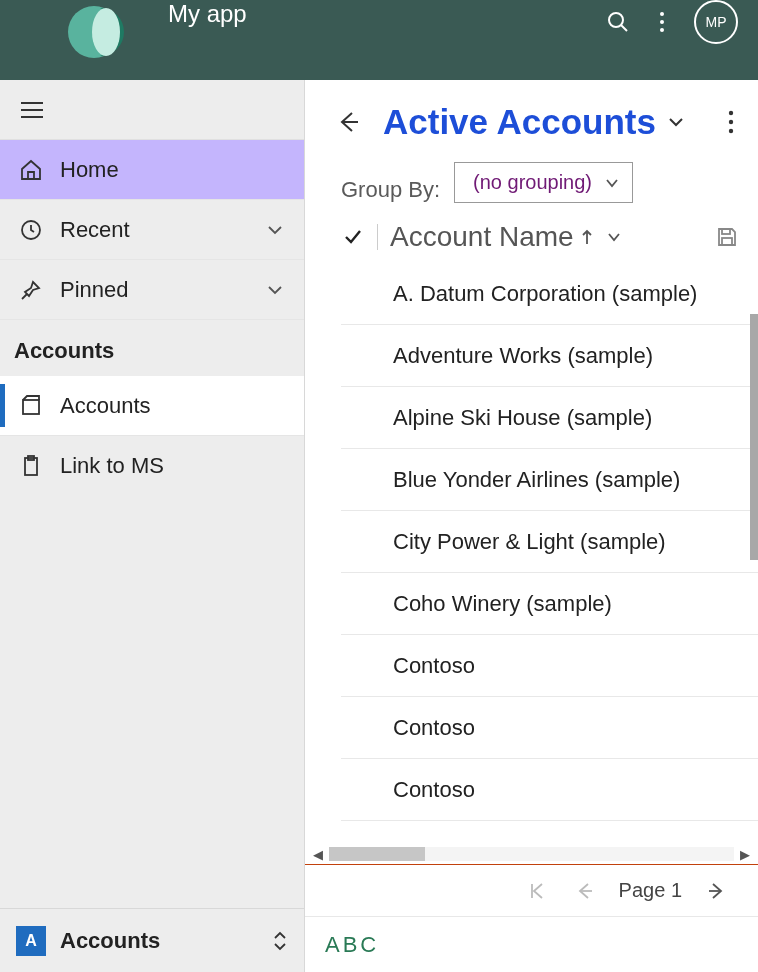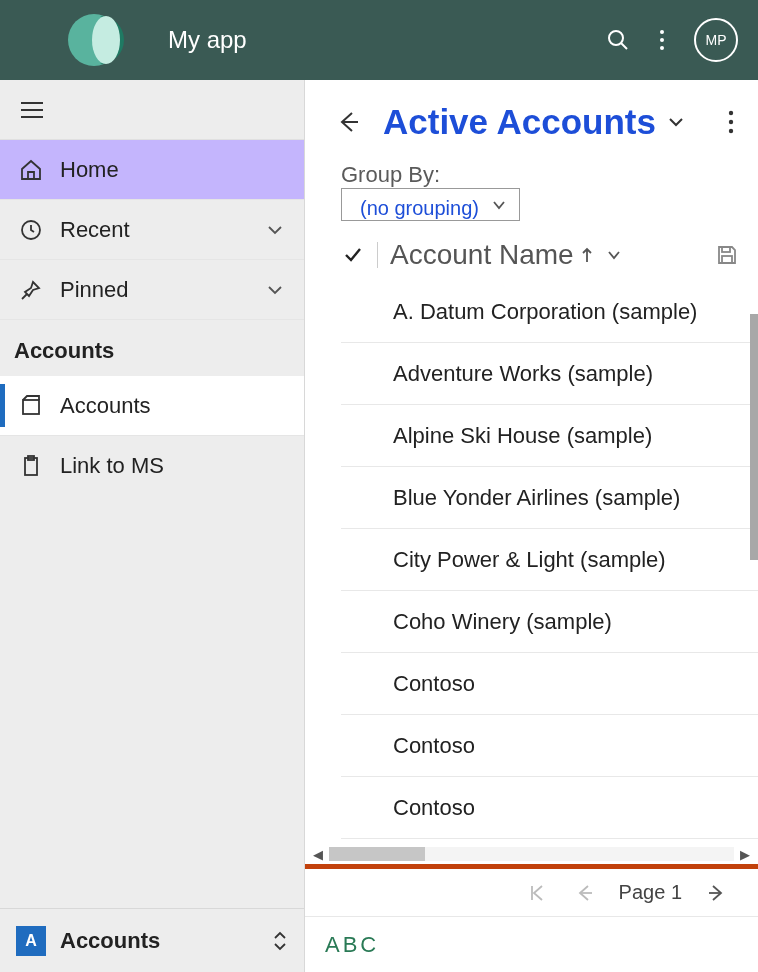--- a/index.html
+++ b/index.html
@@ -1,19 +1,19 @@
 <!DOCTYPE html>
 <html><head>
 <meta charset="utf-8">
 <style>
   * { box-sizing: border-box; margin: 0; padding: 0; }
   html, body { width: 758px; height: 972px; font-family: "Segoe UI", -apple-system, sans-serif; overflow: hidden; background: #fff; }
   
   
-  .topbar { height: 80px; background: #3a5a54; display: flex; align-items: center; padding: 0 20px 0 0; color: #fff; }
+  .topbar { height: 80px; background: #3a5a54; display: flex; padding: 0 20px 0 0; color: #fff; }
   .logo { width: 64px; height: 64px; margin-left: 66px; position: relative; }
   .logo svg { width: 64px; height: 64px; }
   .app-title { font-size: 24px; font-weight: 400; margin-left: 38px; }
   .topbar-spacer { flex: 1; }
   .topbar-icon { width: 44px; height: 44px; display: flex; align-items: center; justify-content: center; cursor: pointer; }
   .avatar { width: 44px; height: 44px; border: 2px solid #fff; border-radius: 50%; display: flex; align-items: center; justify-content: center; font-size: 14px; margin-left: 10px; cursor: pointer; }
   
   
   .body { display: flex; height: calc(972px - 80px); }
   
@@ -41,43 +41,43 @@
   
   
   .main { flex: 1; display: flex; flex-direction: column; background: #fff; position: relative; }
   
   .main-header { display: flex; align-items: center; padding: 22px 18px 14px 26px; }
   .back-btn { width: 34px; height: 34px; display: flex; align-items: center; justify-content: center; cursor: pointer; margin-right: 18px; }
   .view-title { font-size: 35px; font-weight: 700; color: #1d4ed8; }
   .view-drop { margin-left: 10px; }
   .main-header .more { margin-left: auto; cursor: pointer; padding: 0 6px; }
   
-  .groupby-row { display: flex; align-items: flex-start; padding: 6px 0 14px 36px; flex-direction: column; }
+  .groupby-row { display: flex; align-items: flex-end; padding: 6px 0 14px 36px; }
   .groupby-label { font-size: 22px; color: #5a5a5a; margin-right: 14px; }
-  .groupby-select { border: 1px solid #999; padding: 8px 40px 0 18px; font-size: 20px; color: #1d4ed8; cursor: pointer; position: relative; }
+  .groupby-select { border: 1px solid #999; padding: 8px 40px 8px 18px; font-size: 20px; color: #701a75; cursor: pointer; position: relative; }
   .groupby-select .chev { position: absolute; right: 12px; top: 50%; transform: translateY(-50%); }
   
   .col-header-row { display: flex; align-items: center; padding: 4px 0 10px 38px; color: #555; font-size: 28px; }
   .check-icon { margin-right: 14px; }
   .col-divider { width: 1px; height: 26px; background: #ccc; margin-right: 12px; }
   .sort-arrow { margin: 0 6px; }
   .col-chev { margin-left: 6px; }
   .save-icon { margin-left: auto; margin-right: 20px; color: #888; }
   
   .list-container { flex: 1; overflow: hidden; position: relative; margin-left: 36px; }
   .list-row { height: 62px; display: flex; align-items: center; padding-left: 52px; font-size: 22px; color: #222; border-bottom: 1px solid #e8e8e8; cursor: pointer; }
   
   .vscroll { position: absolute; right: 0; top: 234px; width: 8px; height: 246px; background: #a8a8a8; }
   
   .hscroll-row { height: 20px; background: #fff; display: flex; align-items: center; padding: 0 6px; }
   .hscroll-arrow { width: 14px; height: 14px; display: flex; align-items: center; justify-content: center; color: #555; cursor: pointer; font-size: 13px;}
   .hscroll-track { flex: 1; height: 14px; margin: 0 4px; position: relative; background: #f4f4f4; }
   .hscroll-thumb { position: absolute; left: 0; top: 0; width: 96px; height: 14px; background: #c6c6c6; }
   
-  .pager-row { height: 52px; border-top: 5px solid #c2410c; display: flex; align-items: center; justify-content: flex-end; padding: 0 18px; color: #888; font-size: 18px; }
+  .pager-row { height: 52px; border-top: 1px solid #c2410c; display: flex; align-items: center; justify-content: flex-end; padding: 0 18px; color: #888; font-size: 18px; }
   .pager-btn { margin: 0 14px; cursor: pointer; display: flex; align-items: center; }
   .pager-btn.active { color: #444; }
   .page-label { margin: 0 10px; color: #444; font-size: 20px; }
   
   .jumpbar { height: 56px; border-top: 1px solid #e8e8e8; display: flex; align-items: center; padding-left: 20px; color: #2a7a56; font-size: 22px; letter-spacing: 3px; }
   
   svg { display: block; }
 </style>
 </head>
 <body>

